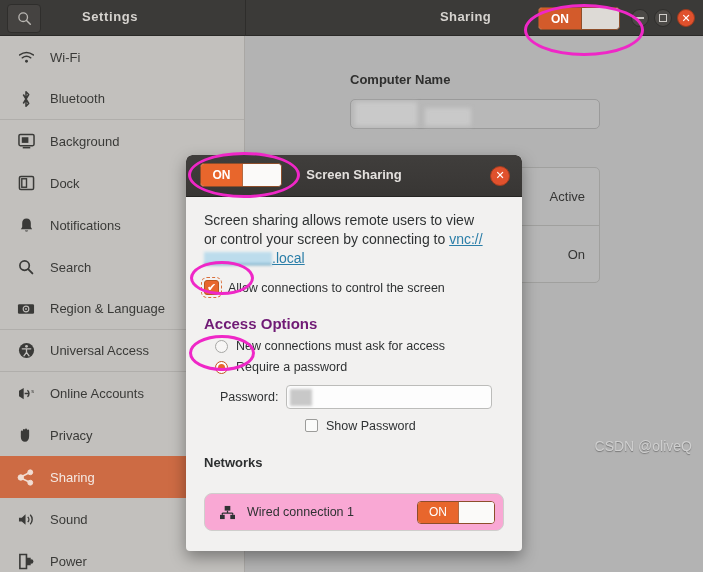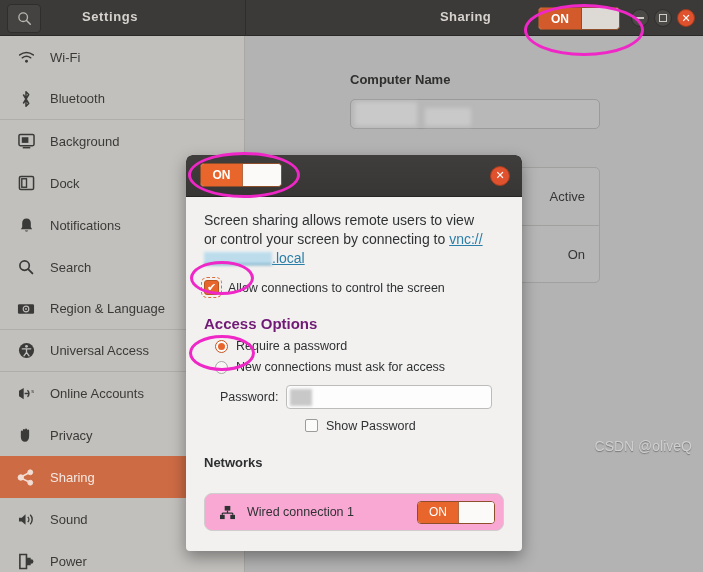--- a/index.html
+++ b/index.html
@@ -482,47 +482,48 @@
         <span>Active</span>
       </div>
       <div class="row">
         <span>On</span>
       </div>
     </div>
   </div>
 
   <div class="dialog">
     <div class="dlg-head">
+      <div class="dlg-title">Screen Sharing</div>
       <div class="dlg-close">
         <span>✕</span>
       </div>
     </div>
 
     <div class="dlg-body">
       <div class="dlg-desc">
         <span>Screen sharing allows remote users to view</span><br>
         <span>or control your screen by connecting to </span><span class="vnc-link">vnc://</span><br>
         <span class="host-blur"></span><span class="vnc-link">.local</span>
       </div>
 
       <div class="ctrl-row">
         <span class="chk-box">✔</span>
         <span class="ctrl-label">Allow connections to control the screen</span>
       </div>
 
       <div class="sec-title">Access Options</div>
 
       <div class="radio-row">
+        <span class="radio"></span>
+        <span class="ctrl-label">New connections must ask for access</span>
+      </div>
+
+      <div class="radio-row">
         <span class="radio sel"></span>
         <span class="ctrl-label">Require a password</span>
-      </div>
-
-      <div class="radio-row">
-        <span class="radio"></span>
-        <span class="ctrl-label">New connections must ask for access</span>
       </div>
 
       <div class="pw-row">
         <span class="pw-label">Password:</span>
         <span class="pw-input">
           <span class="pw-blur"></span>
         </span>
       </div>
 
       <div class="show-pw-row">

